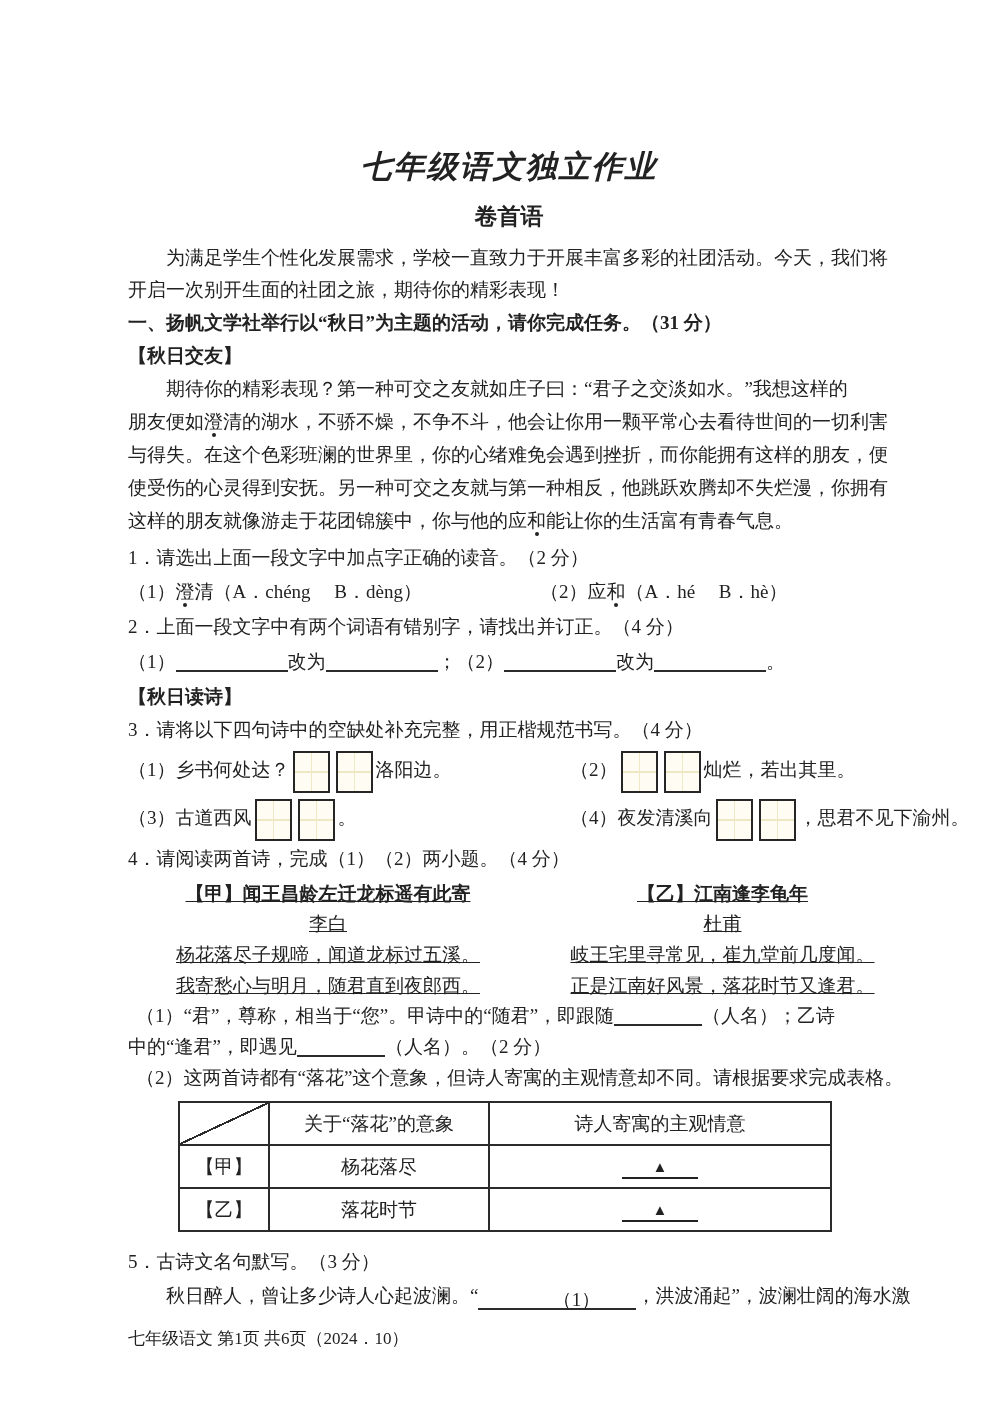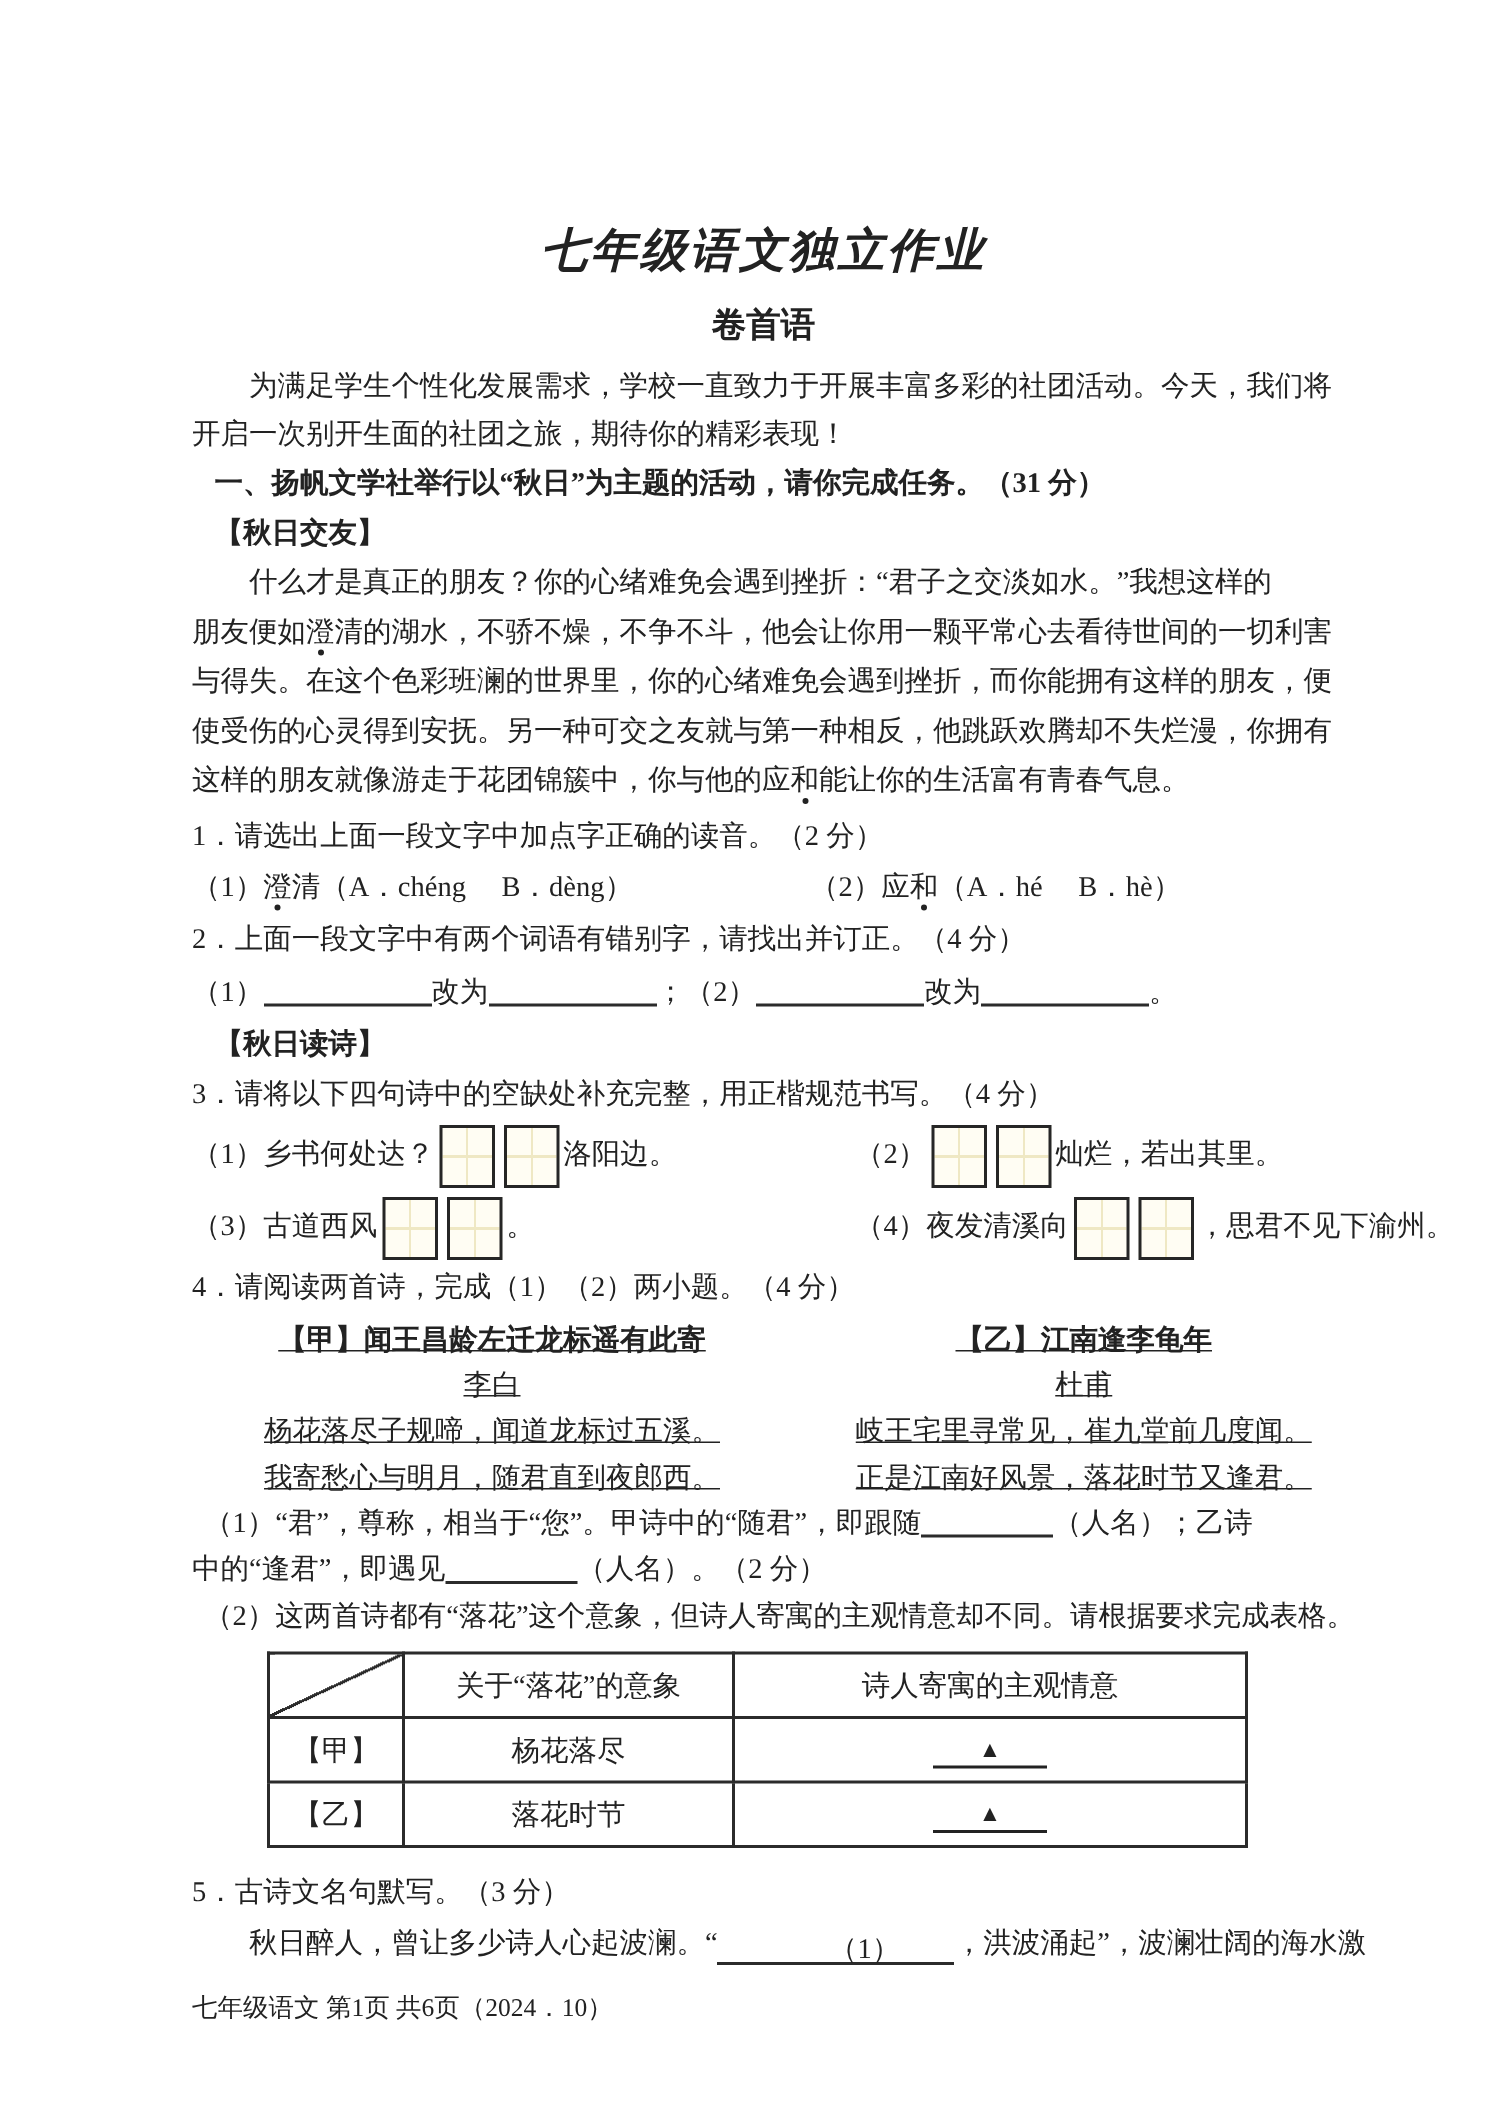--- a/index.html
+++ b/index.html
@@ -13,21 +13,21 @@
   }
   .sheet { position:absolute; inset:0; background:#ffffff; }
   .content { position:absolute; left:128px; top:146px; width:762px; }
 
   .doc-title { font-size:31px; font-weight:bold; text-align:center; letter-spacing:2px; line-height:42px;font-style:italic; }
   .doc-subtitle { font-size:23px; font-weight:bold; text-align:center; line-height:30px; margin-top:14px; }
 
   .para-line { font-size:19px; line-height:32px; white-space:nowrap; }
   .indent2 { text-indent:2em; }
 
-  .bold-line { font-size:19px; font-weight:bold; line-height:33px; white-space:nowrap;margin-left:15px; }
+  .bold-line { font-size:19px; font-weight:bold; line-height:33px; white-space:nowrap; }
   .q-line { font-size:19px; line-height:33px; white-space:nowrap; }
   .passage-line { font-size:19px; line-height:33px; white-space:nowrap; }
 
   .dotted { position:relative; }
   .dotted::after {
     content:""; position:absolute; left:50%; bottom:-5px;
     width:4px; height:4px; background:#222; border-radius:50%;
     transform:translateX(-50%);
   }
 
@@ -88,21 +88,21 @@
 
     <div class="doc-title">七年级语文独立作业</div>
     <div class="doc-subtitle">卷首语</div>
 
     <div class="para-line indent2 mt10">为满足学生个性化发展需求，学校一直致力于开展丰富多彩的社团活动。今天，我们将</div>
     <div class="para-line">开启一次别开生面的社团之旅，期待你的精彩表现！</div>
 
     <div class="bold-line">一、扬帆文学社举行以“秋日”为主题的活动，请你完成任务。（31 分）</div>
     <div class="bold-line">【秋日交友】</div>
 
-    <div class="passage-line indent2"><span>什么才是真正的朋友？你的心绪难免会遇到挫折：“君子之交淡如水。”我想这样的</span></div>
+    <div class="passage-line indent2"><span>期待你的精彩表现？第一种可交之友就如庄子曰：“君子之交淡如水。”我想这样的</span></div>
     <div class="passage-line"><span>朋友便如</span><span class="dotted">澄</span><span>清的湖水，不骄不燥，不争不斗，他会让你用一颗平常心去看待世间的一切利害</span></div>
     <div class="passage-line"><span>与得失。在这个色彩班澜的世界里，你的心绪难免会遇到挫折，而你能拥有这样的朋友，便</span></div>
     <div class="passage-line"><span>使受伤的心灵得到安抚。另一种可交之友就与第一种相反，他跳跃欢腾却不失烂漫，你拥有</span></div>
     <div class="passage-line"><span>这样的朋友就像游走于花团锦簇中，你与他的应</span><span class="dotted">和</span><span>能让你的生活富有青春气息。</span></div>
 
     <div class="q-line mt4">1．请选出上面一段文字中加点字正确的读音。（2 分）</div>
     <div class="q-line" style="line-height:36px;"><span>（1）</span><span class="dotted">澄</span><span>清（A．chéng　 B．dèng）</span><span class="gap" style="width: 118px;"></span><span>（2）应</span><span class="dotted">和</span><span>（A．hé　 B．hè）</span></div>
 
     <div class="q-line">2．上面一段文字中有两个词语有错别字，请找出并订正。（4 分）</div>
     <div class="q-line" style="line-height:37px;"><span>（1）</span><span class="blank" style="width: 112px;"></span><span>改为</span><span class="blank" style="width: 112px;"></span><span>；（2）</span><span class="blank" style="width: 112px;"></span><span>改为</span><span class="blank" style="width: 112px;"></span><span>。</span></div>

